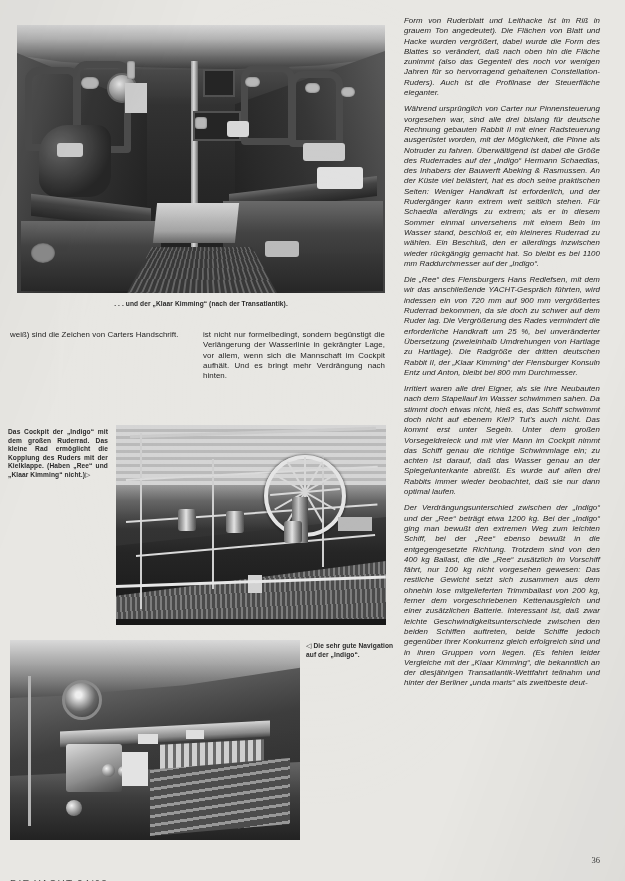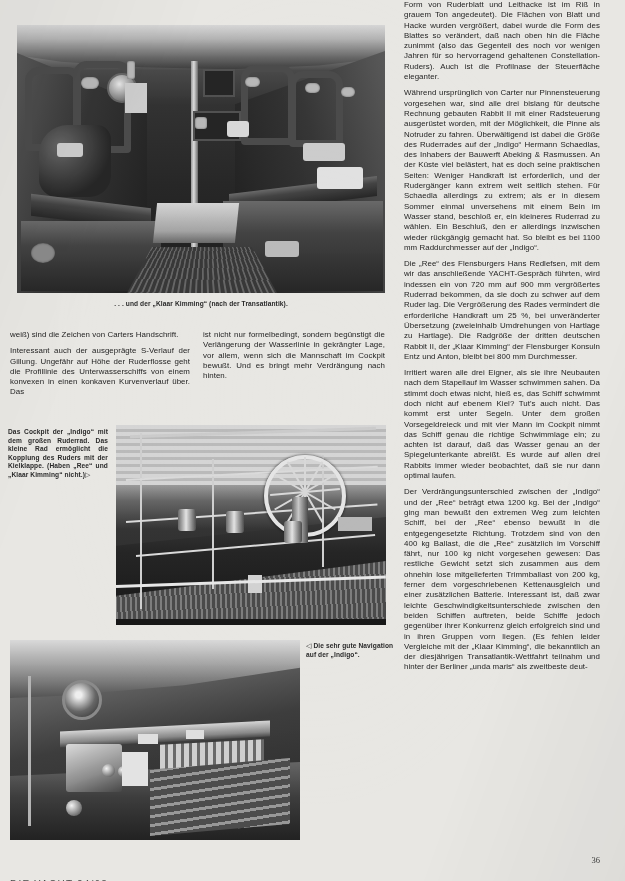--- a/index.html
+++ b/index.html
@@ -250,21 +250,21 @@
   #caption-cockpit { left: 8px; top: 428px; width: 100px; text-align: justify; }
   #caption-nav { left: 306px; top: 642px; width: 92px; }
   .cap .arrow {
     display: inline-block;
     font-weight: normal;
     font-size: 7px;
   }
 
   #col-left  { left: 10px;  top: 330px; width: 180px; }
   #col-mid   { left: 203px; top: 330px; width: 182px; }
-  #col-right { left: 404px; top: 0;  width: 196px; }
+  #col-right { left: 404px; top: 16px;  width: 196px; font-style: italic; }
 
   #footer-left {
     position: absolute; left: 10px; top: 857px;
     font-family: Liberation Sans, sans-serif;
     font-size: 10px; letter-spacing: 1.2px;
     color: #4b4b4b;
     margin-top: 22px;
   }
   #page-number {
     position: absolute; right: 25px; top: 855px;
@@ -321,25 +321,24 @@
       <div class="gear" style="left:248px; top:216px; width:34px; height:16px; background:#bcb8af;"></div>
       <div class="gear" style="left:210px; top:96px;  width:22px; height:16px; background:#d8d5cc;"></div>
 
       <div class="port" style="left:14px; top:218px; width:24px; height:20px; border-radius:50%; background:#8d8980;"></div>
     </div>
   </div>
   <div class="cap" id="caption-cabin">. . . und der „Klaar Kimming“ (nach der Transatlantik).</div>
 
   <div class="body-col" id="col-left">
     <p>weiß) sind die Zeichen von Carters Handschrift.</p>
-    <p>Interessant auch der ausgeprägte S-Verlauf der Gillung. Ungefähr auf Höhe der Ruderflosse geht die Profillinie des Unterwasserschiffs von einem konvexen in einen konkaven Kurvenverlauf über. Das</p>
   </div>
 
   <div class="body-col" id="col-mid">
-    <p>ist nicht nur formelbedingt, sondern begünstigt die Verlängerung der Wasserlinie in gekrängter Lage, vor allem, wenn sich die Mannschaft im Cockpit bewußt. Und es bringt mehr Verdrängung nach hinten.</p>
+    <p>ist nicht nur formelbedingt, sondern begünstigt die Verlängerung der Wasserlinie in gekrängter Lage, vor allem, wenn sich die Mannschaft im Cockpit aufhält. Und es bringt mehr Verdrängung nach hinten.</p>
   </div>
 
   <div class="body-col" id="col-right">
     <p>Form von Ruderblatt und Leithacke ist im Riß in grauem Ton angedeutet). Die Flächen von Blatt und Hacke wurden vergrößert, dabei wurde die Form des Blattes so verändert, daß nach oben hin die Fläche zunimmt (also das Gegenteil des noch vor wenigen Jahren für so hervorragend gehaltenen Constellation-Ruders). Auch ist die Profilnase der Steuerfläche eleganter.</p>
     <p>Während ursprünglich von Carter nur Pinnensteuerung vorgesehen war, sind alle drei bislang für deutsche Rechnung gebauten Rabbit II mit einer Radsteuerung ausgerüstet worden, mit der Möglichkeit, die Pinne als Notruder zu fahren. Überwältigend ist dabei die Größe des Ruderrades auf der „Indigo“ Hermann Schaedlas, des Inhabers der Bauwerft Abeking &amp; Rasmussen. An der Küste viel belästert, hat es doch seine praktischen Seiten: Weniger Handkraft ist erforderlich, und der Rudergänger kann extrem weit seitlich stehen. Für Schaedla allerdings zu extrem; als er in diesem Sommer einmal unversehens mit einem Bein im Wasser stand, beschloß er, ein kleineres Ruderrad zu wählen. Ein Beschluß, den er allerdings inzwischen wieder rückgängig gemacht hat. So bleibt es bei 1100 mm Raddurchmesser auf der „Indigo“.</p>
     <p>Die „Ree“ des Flensburgers Hans Redlefsen, mit dem wir das anschließende YACHT-Gespräch führten, wird indessen ein von 720 mm auf 900 mm vergrößertes Ruderrad bekommen, da sie doch zu schwer auf dem Ruder lag. Die Vergrößerung des Rades vermindert die erforderliche Handkraft um 25 %, bei unveränderter Übersetzung (zweieinhalb Umdrehungen von Hartlage zu Hartlage). Die Radgröße der dritten deutschen Rabbit II, der „Klaar Kimming“ der Flensburger Konsuln Entz und Anton, bleibt bei 800 mm Durchmesser.</p>
     <p>Irritiert waren alle drei Eigner, als sie ihre Neubauten nach dem Stapellauf im Wasser schwimmen sahen. Da stimmt doch etwas nicht, hieß es, das Schiff schwimmt doch nicht auf ebenem Kiel? Tut's auch nicht. Das kommt erst unter Segeln. Unter dem großen Vorsegeldreieck und mit vier Mann im Cockpit nimmt das Schiff genau die richtige Schwimmlage ein; zu achten ist darauf, daß das Wasser genau an der Spiegelunterkante abreißt. Es wurde auf allen drei Rabbits immer wieder beobachtet, daß sie nur dann optimal laufen.</p>
     <p>Der Verdrängungsunterschied zwischen der „Indigo“ und der „Ree“ beträgt etwa 1200 kg. Bei der „Indigo“ ging man bewußt den extremen Weg zum leichten Schiff, bei der „Ree“ ebenso bewußt in die entgegengesetzte Richtung. Trotzdem sind von den 400 kg Ballast, die die „Ree“ zusätzlich im Vorschiff fährt, nur 100 kg nicht vorgesehen gewesen: Das restliche Gewicht setzt sich zusammen aus dem ohnehin lose mitgelieferten Trimmballast von 200 kg, ferner dem vorgeschriebenen Kettenausgleich und einer zusätzlichen Batterie. Interessant ist, daß zwar leichte Geschwindigkeitsunterschiede zwischen den beiden Schiffen auftreten, beide Schiffe jedoch gegenüber ihrer Konkurrenz gleich erfolgreich sind und in ihren Gruppen vorn liegen. (Es fehlen leider Vergleiche mit der „Klaar Kimming“, die bekanntlich an der diesjährigen Transatlantik-Wettfahrt teilnahm und hinter der Berliner „unda maris“ als zweitbeste deut-</p>
   </div>
 

